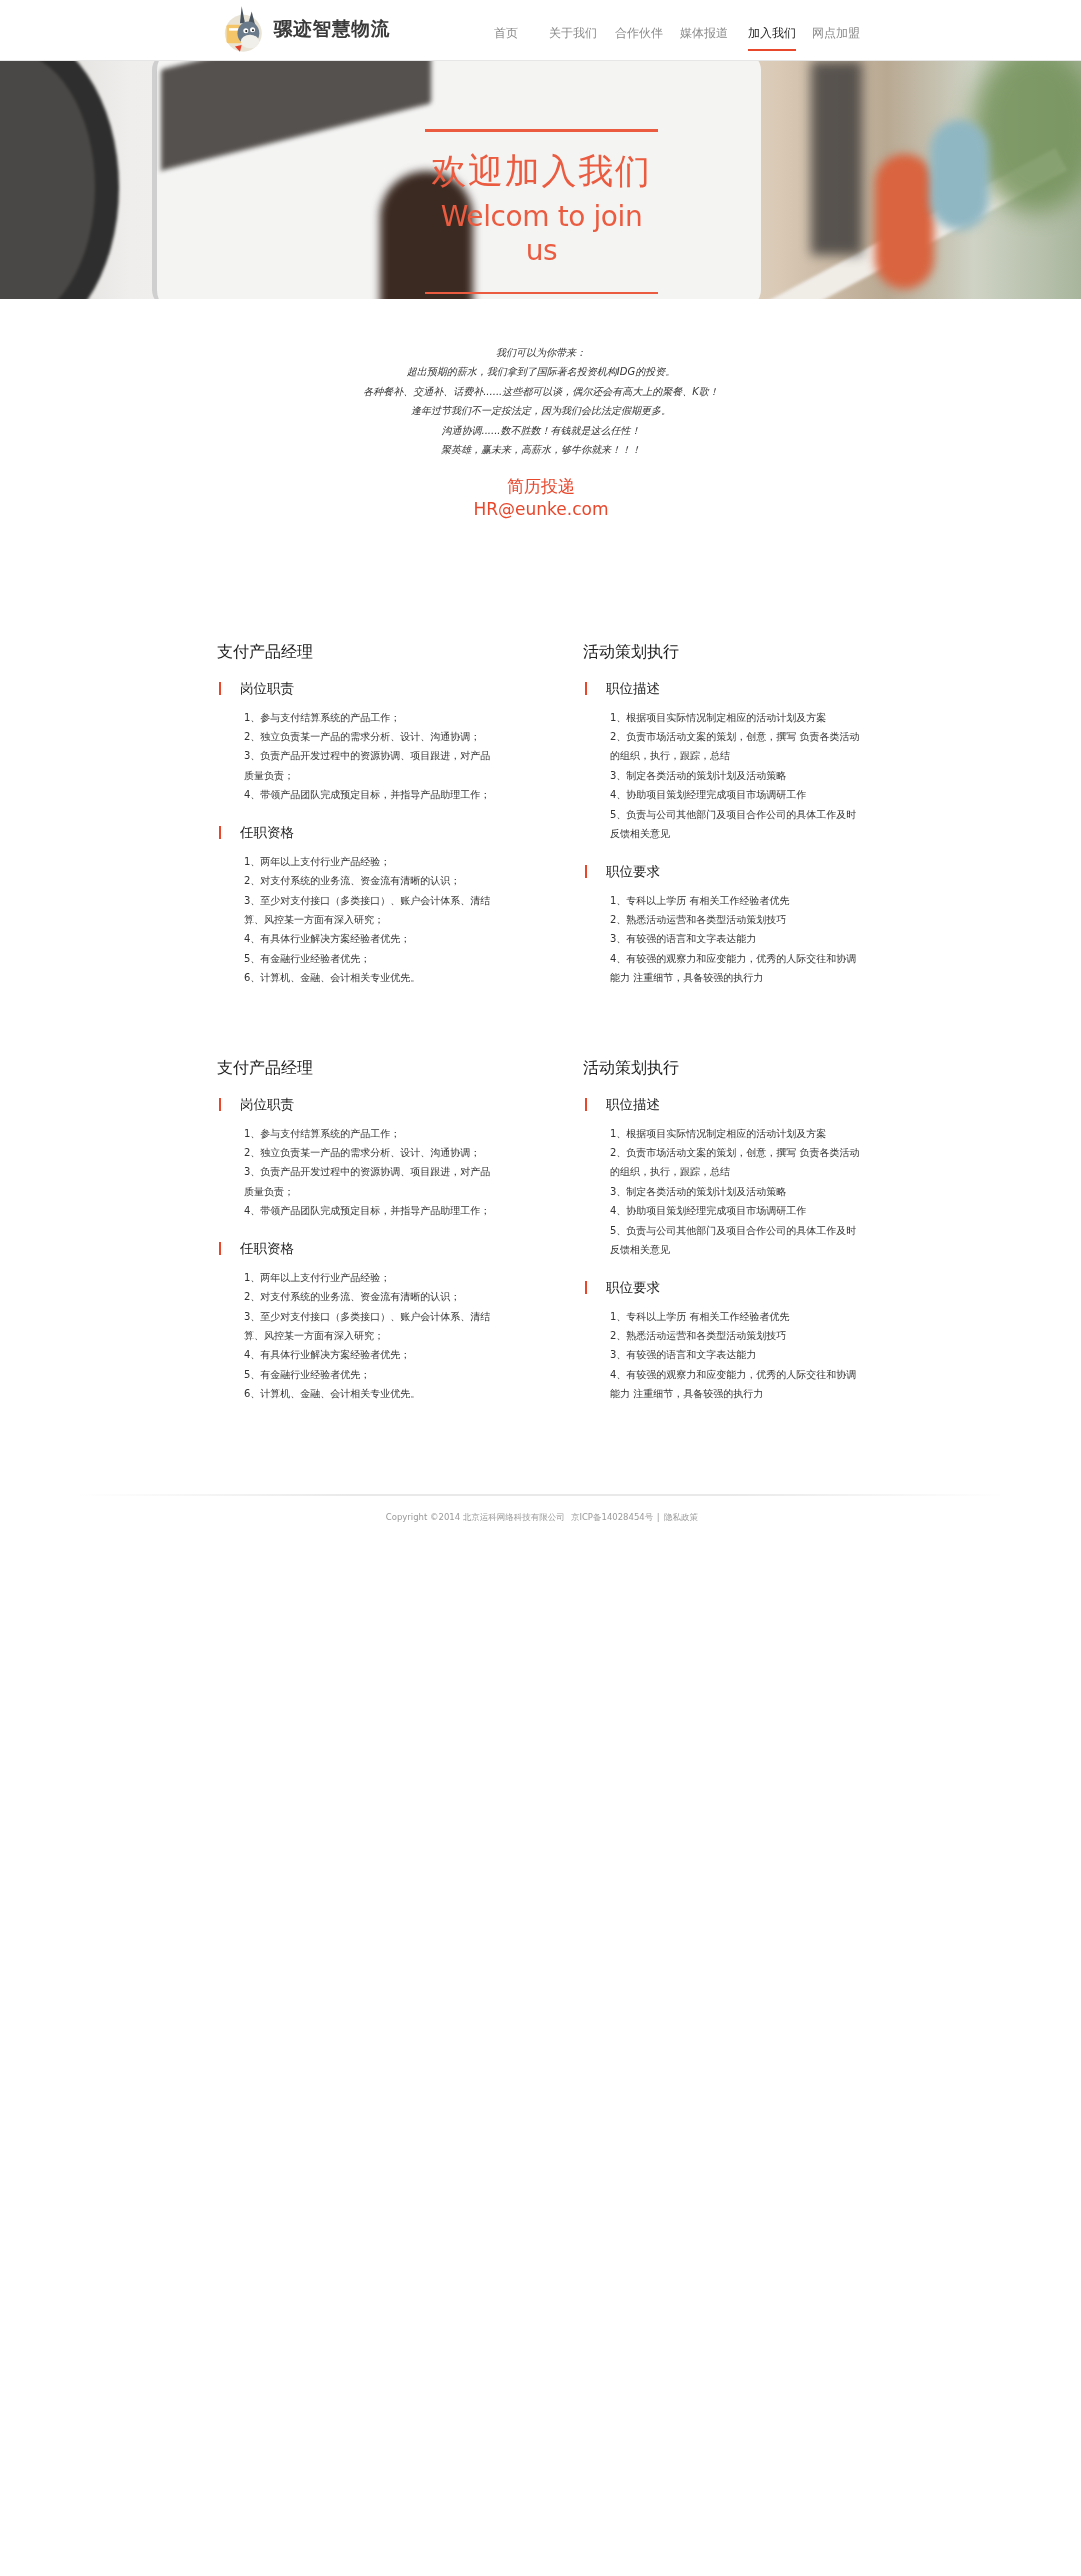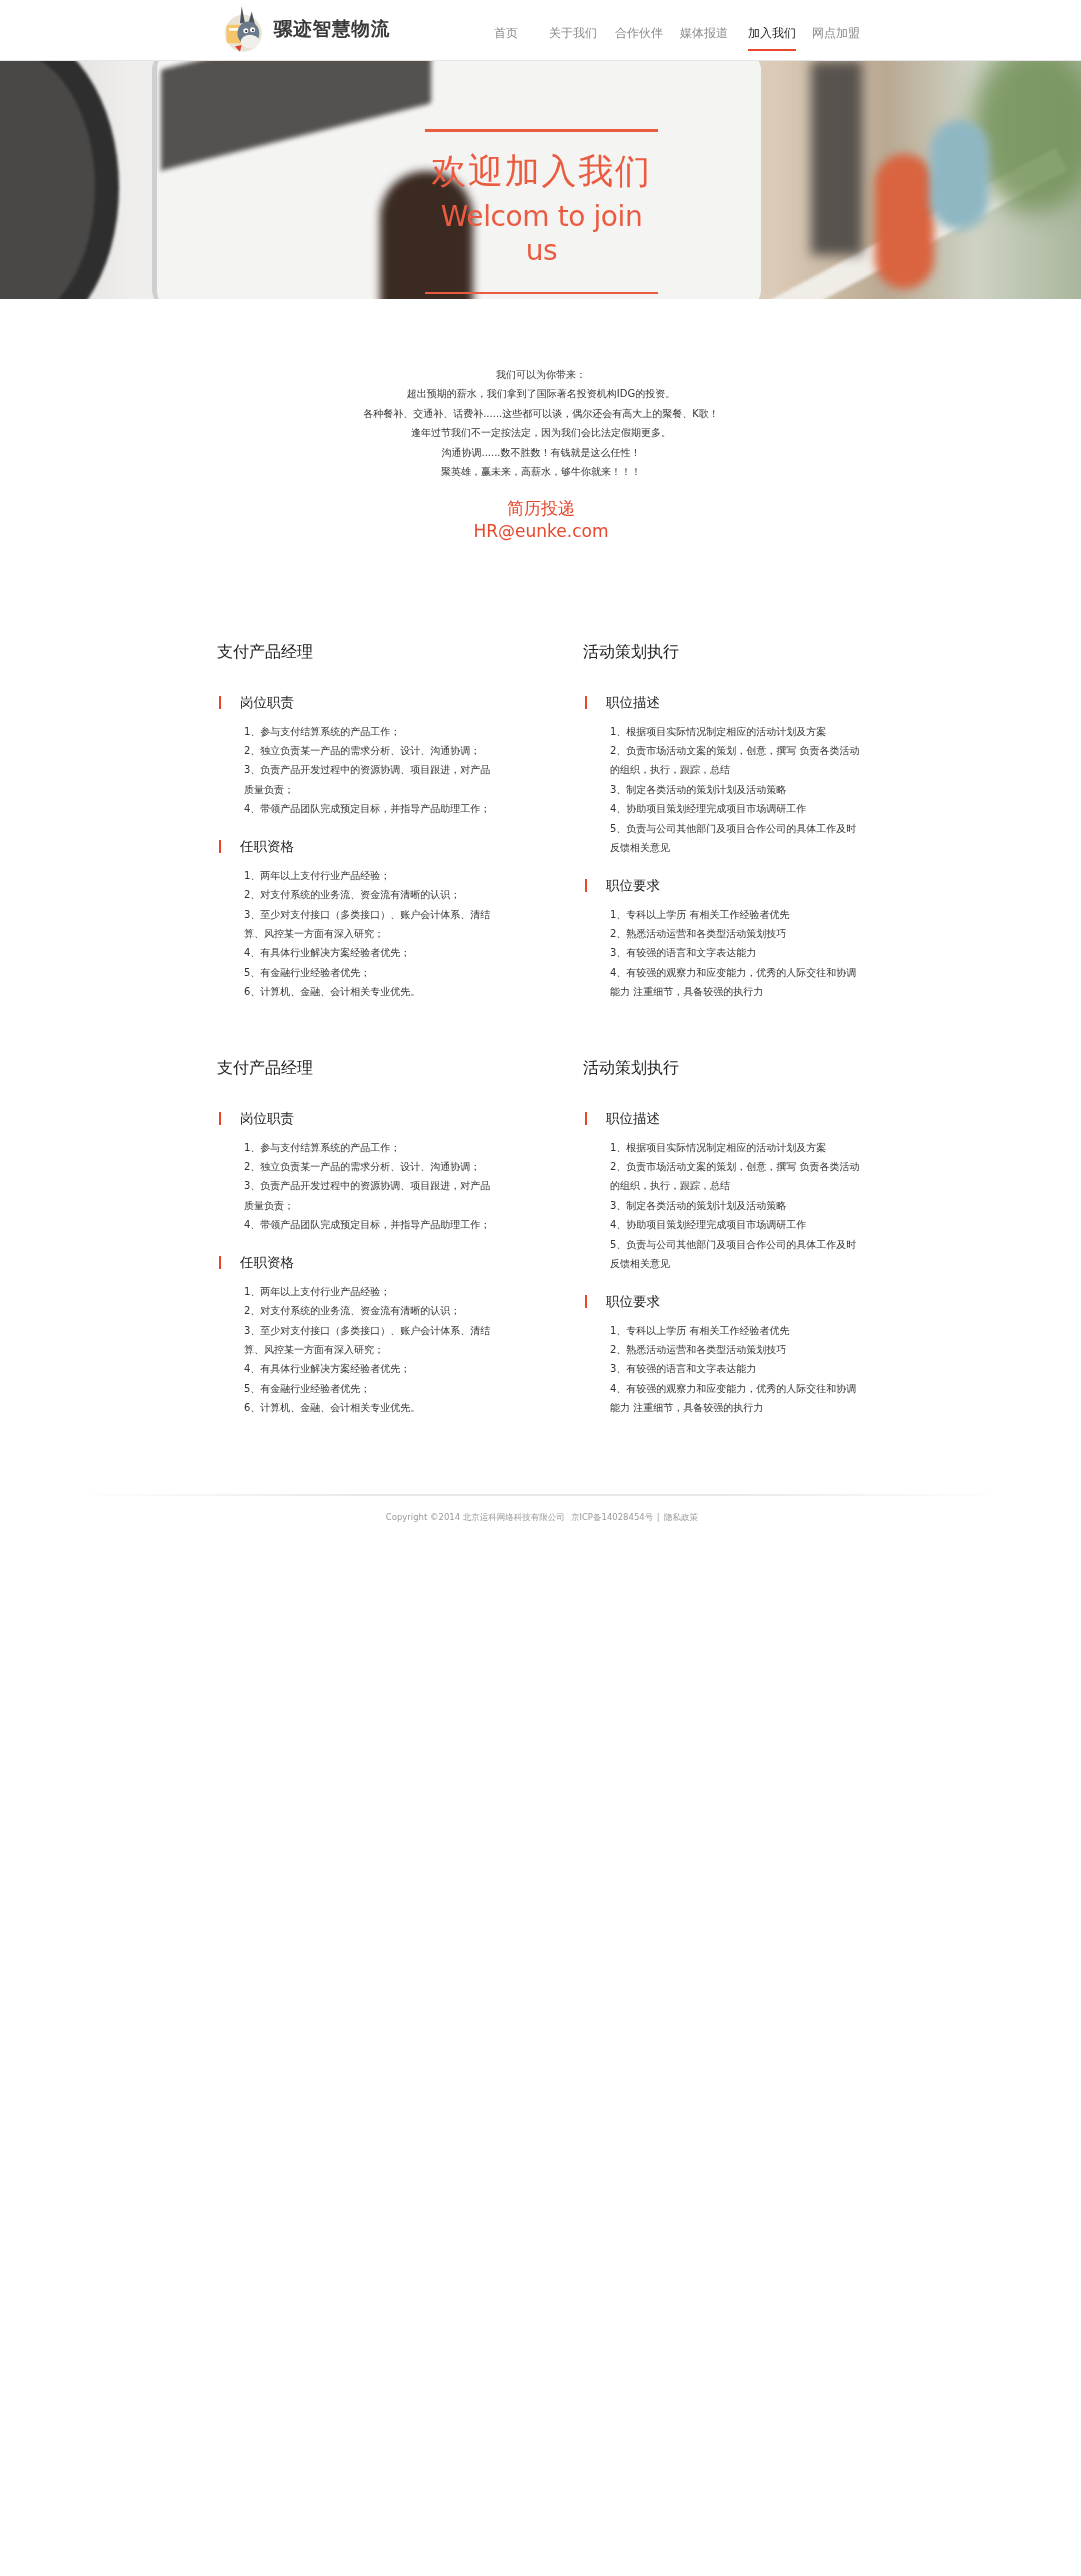--- a/index.html
+++ b/index.html
@@ -96,33 +96,33 @@
     margin-top: 9px; font-size: 28px; line-height: 34px; color: #ea5b40;
     font-family: "DejaVu Sans", sans-serif; font-weight: normal; letter-spacing: -0.4px;
   }
   .banner-rule.bottom { margin-top: 24px; }
 
   
   .intro {
     position: absolute; left: 0; top: 335px; width: 1082px; text-align: center;
   }
   .intro-title { font-size: 18.6px; line-height: 25px; color: #222222; }
-  .intro-lines { margin-top: 30px; }
+  .intro-lines { margin-top: 8px; font-style: italic; }
   .intro-line { font-size: 10px; line-height: 19.4px; color: #333333; }
   .resume { margin-top: 15px; }
   .resume-label { font-size: 17px; line-height: 24px; color: #e8472c; }
   .resume-email { font-size: 17px; line-height: 22px; color: #e8472c; cursor: pointer; }
 
   
   .job-row { position: absolute; left: 0; width: 1082px; height: 389px; }
   .job-col { position: absolute; top: 18px; width: 304px; }
   .job-col.left { left: 217px; }
   .job-col.right { left: 583px; }
   .job-title { font-size: 16px; line-height: 20px; color: #222222; }
-  .sec { margin-top: 31px; }
+  .sec { margin-top: 17px; }
   .sec-head { position: relative; height: 18.6px; }
   .sec-bar {
     position: absolute; left: 1.7px; top: 2.5px; width: 2.5px; height: 13.5px; background: #e8472c;
   }
   .sec-title {
     position: absolute; left: 23px; top: 0; font-size: 13.5px; line-height: 18.6px; color: #222222;
   }
   .sec-list { margin-top: 10px; padding-left: 27px; list-style: none; width: 279px; }
   .sec-list li { font-size: 10px; line-height: 19.4px; color: #333333; }
   .sec + .sec { margin-top: 18.6px; }

